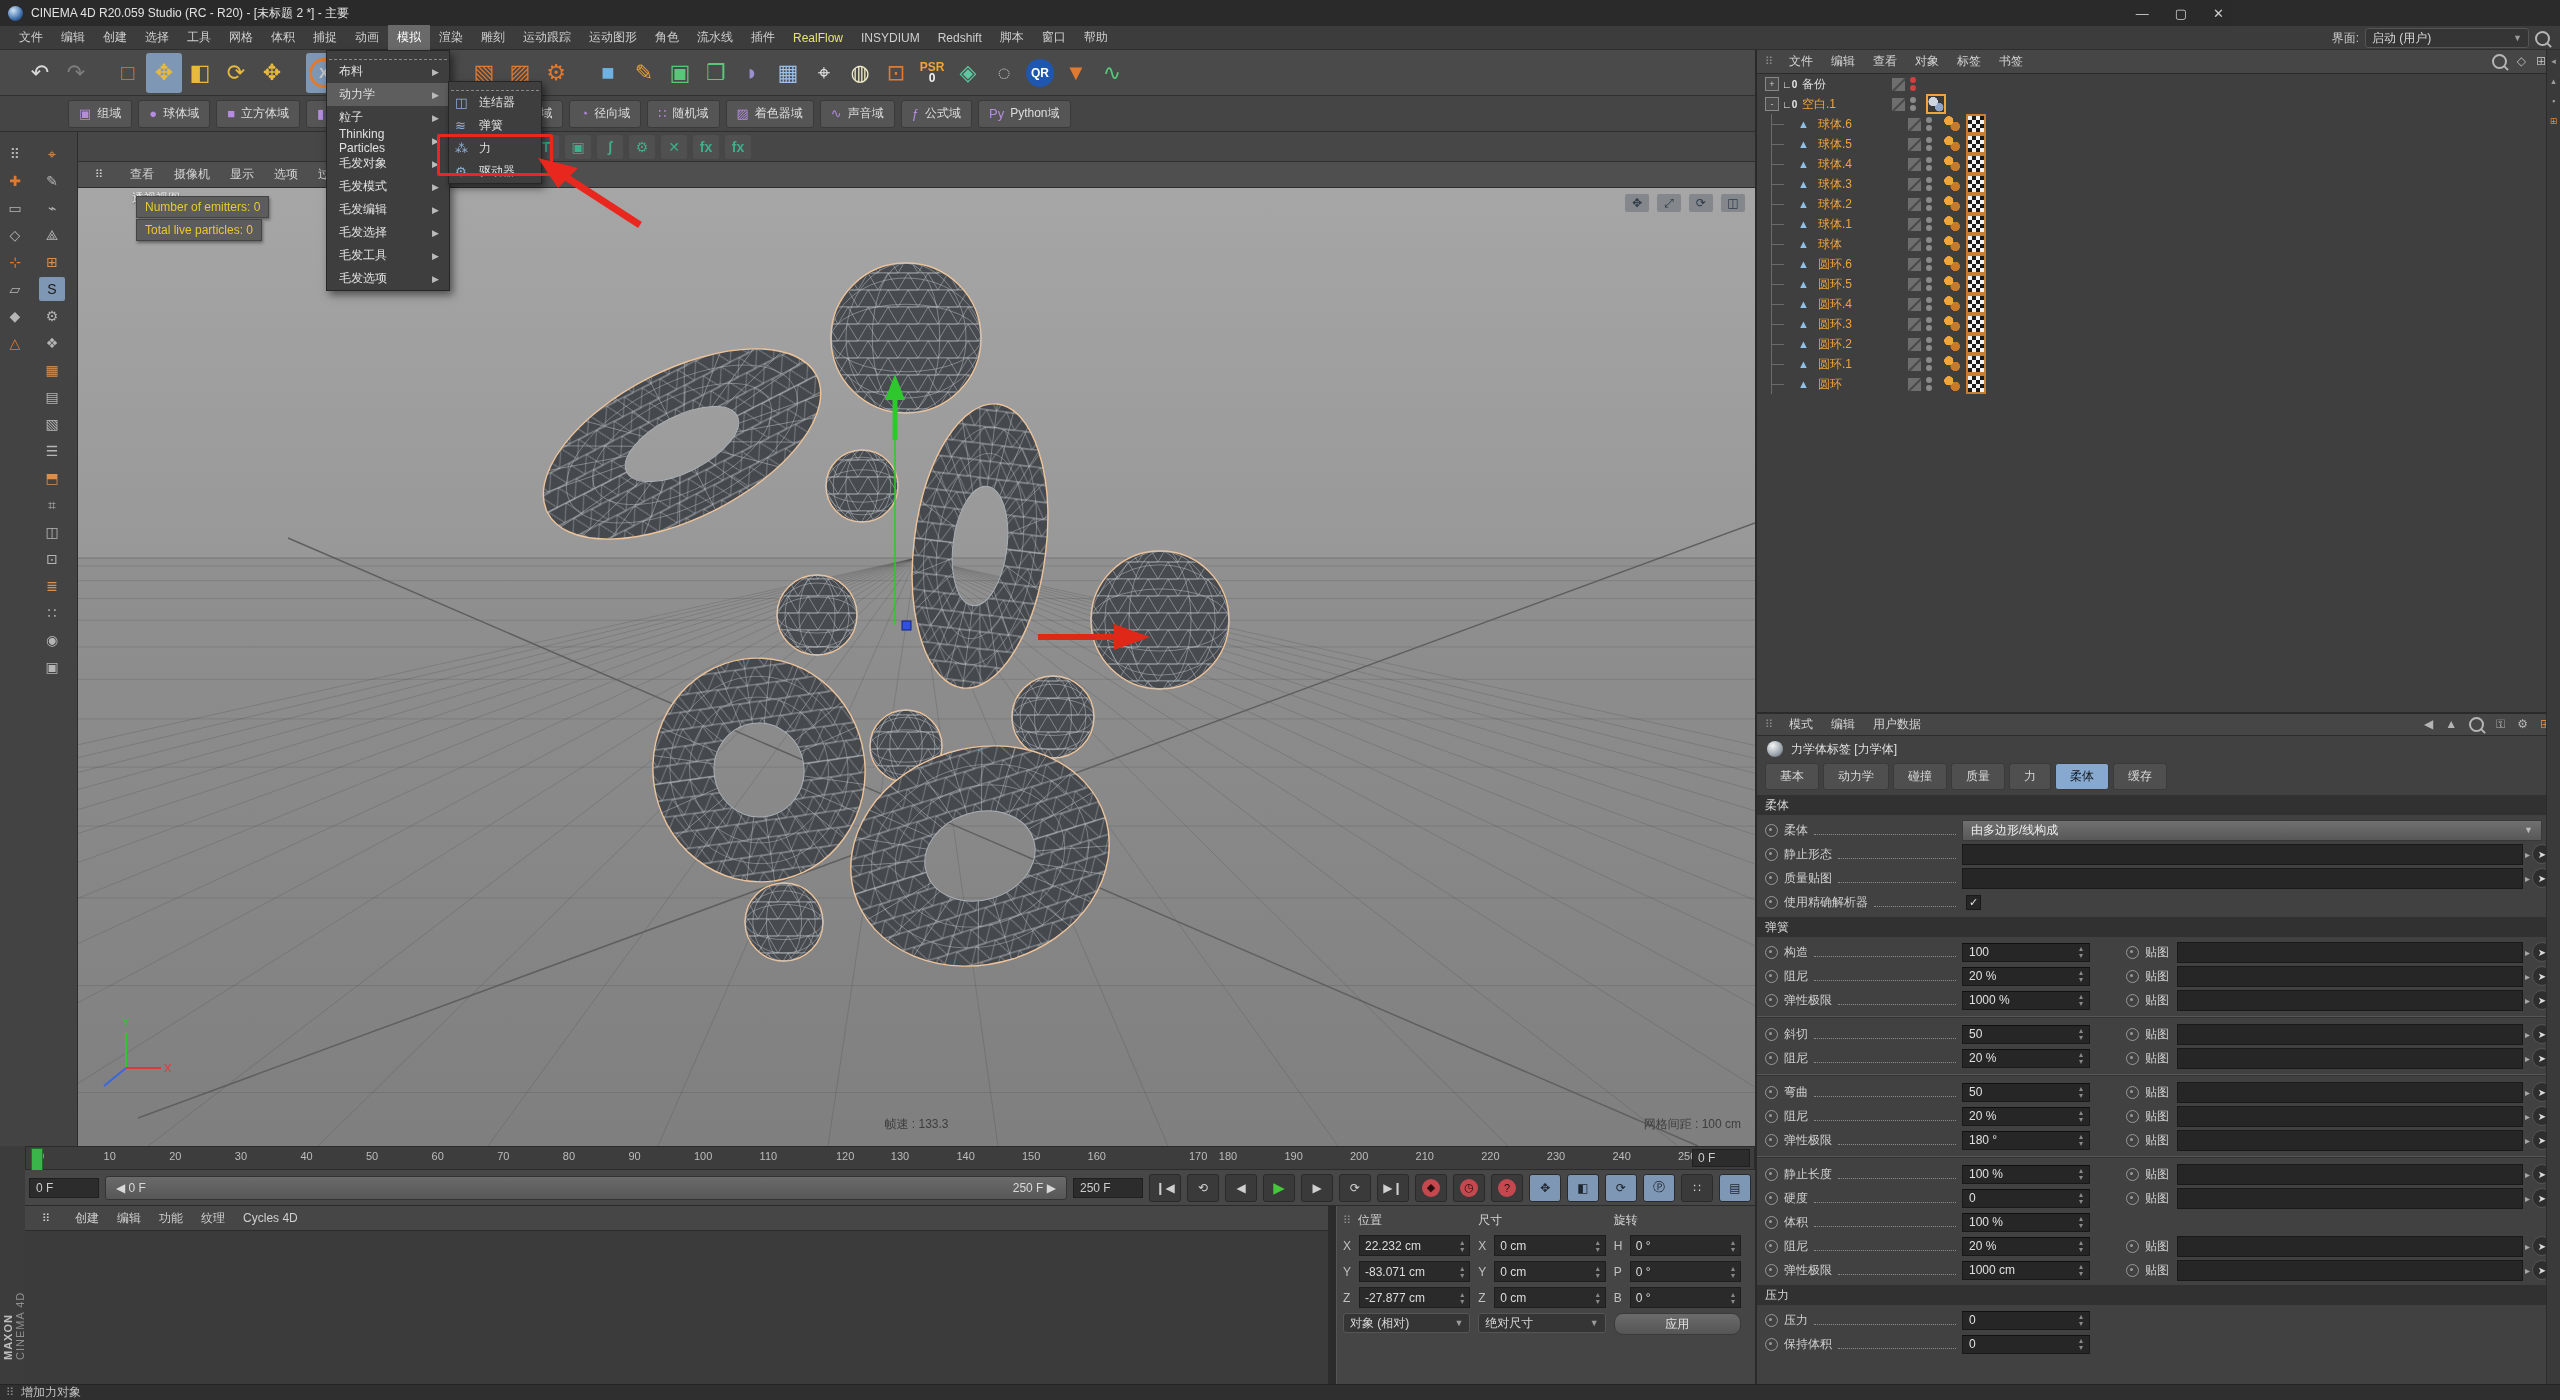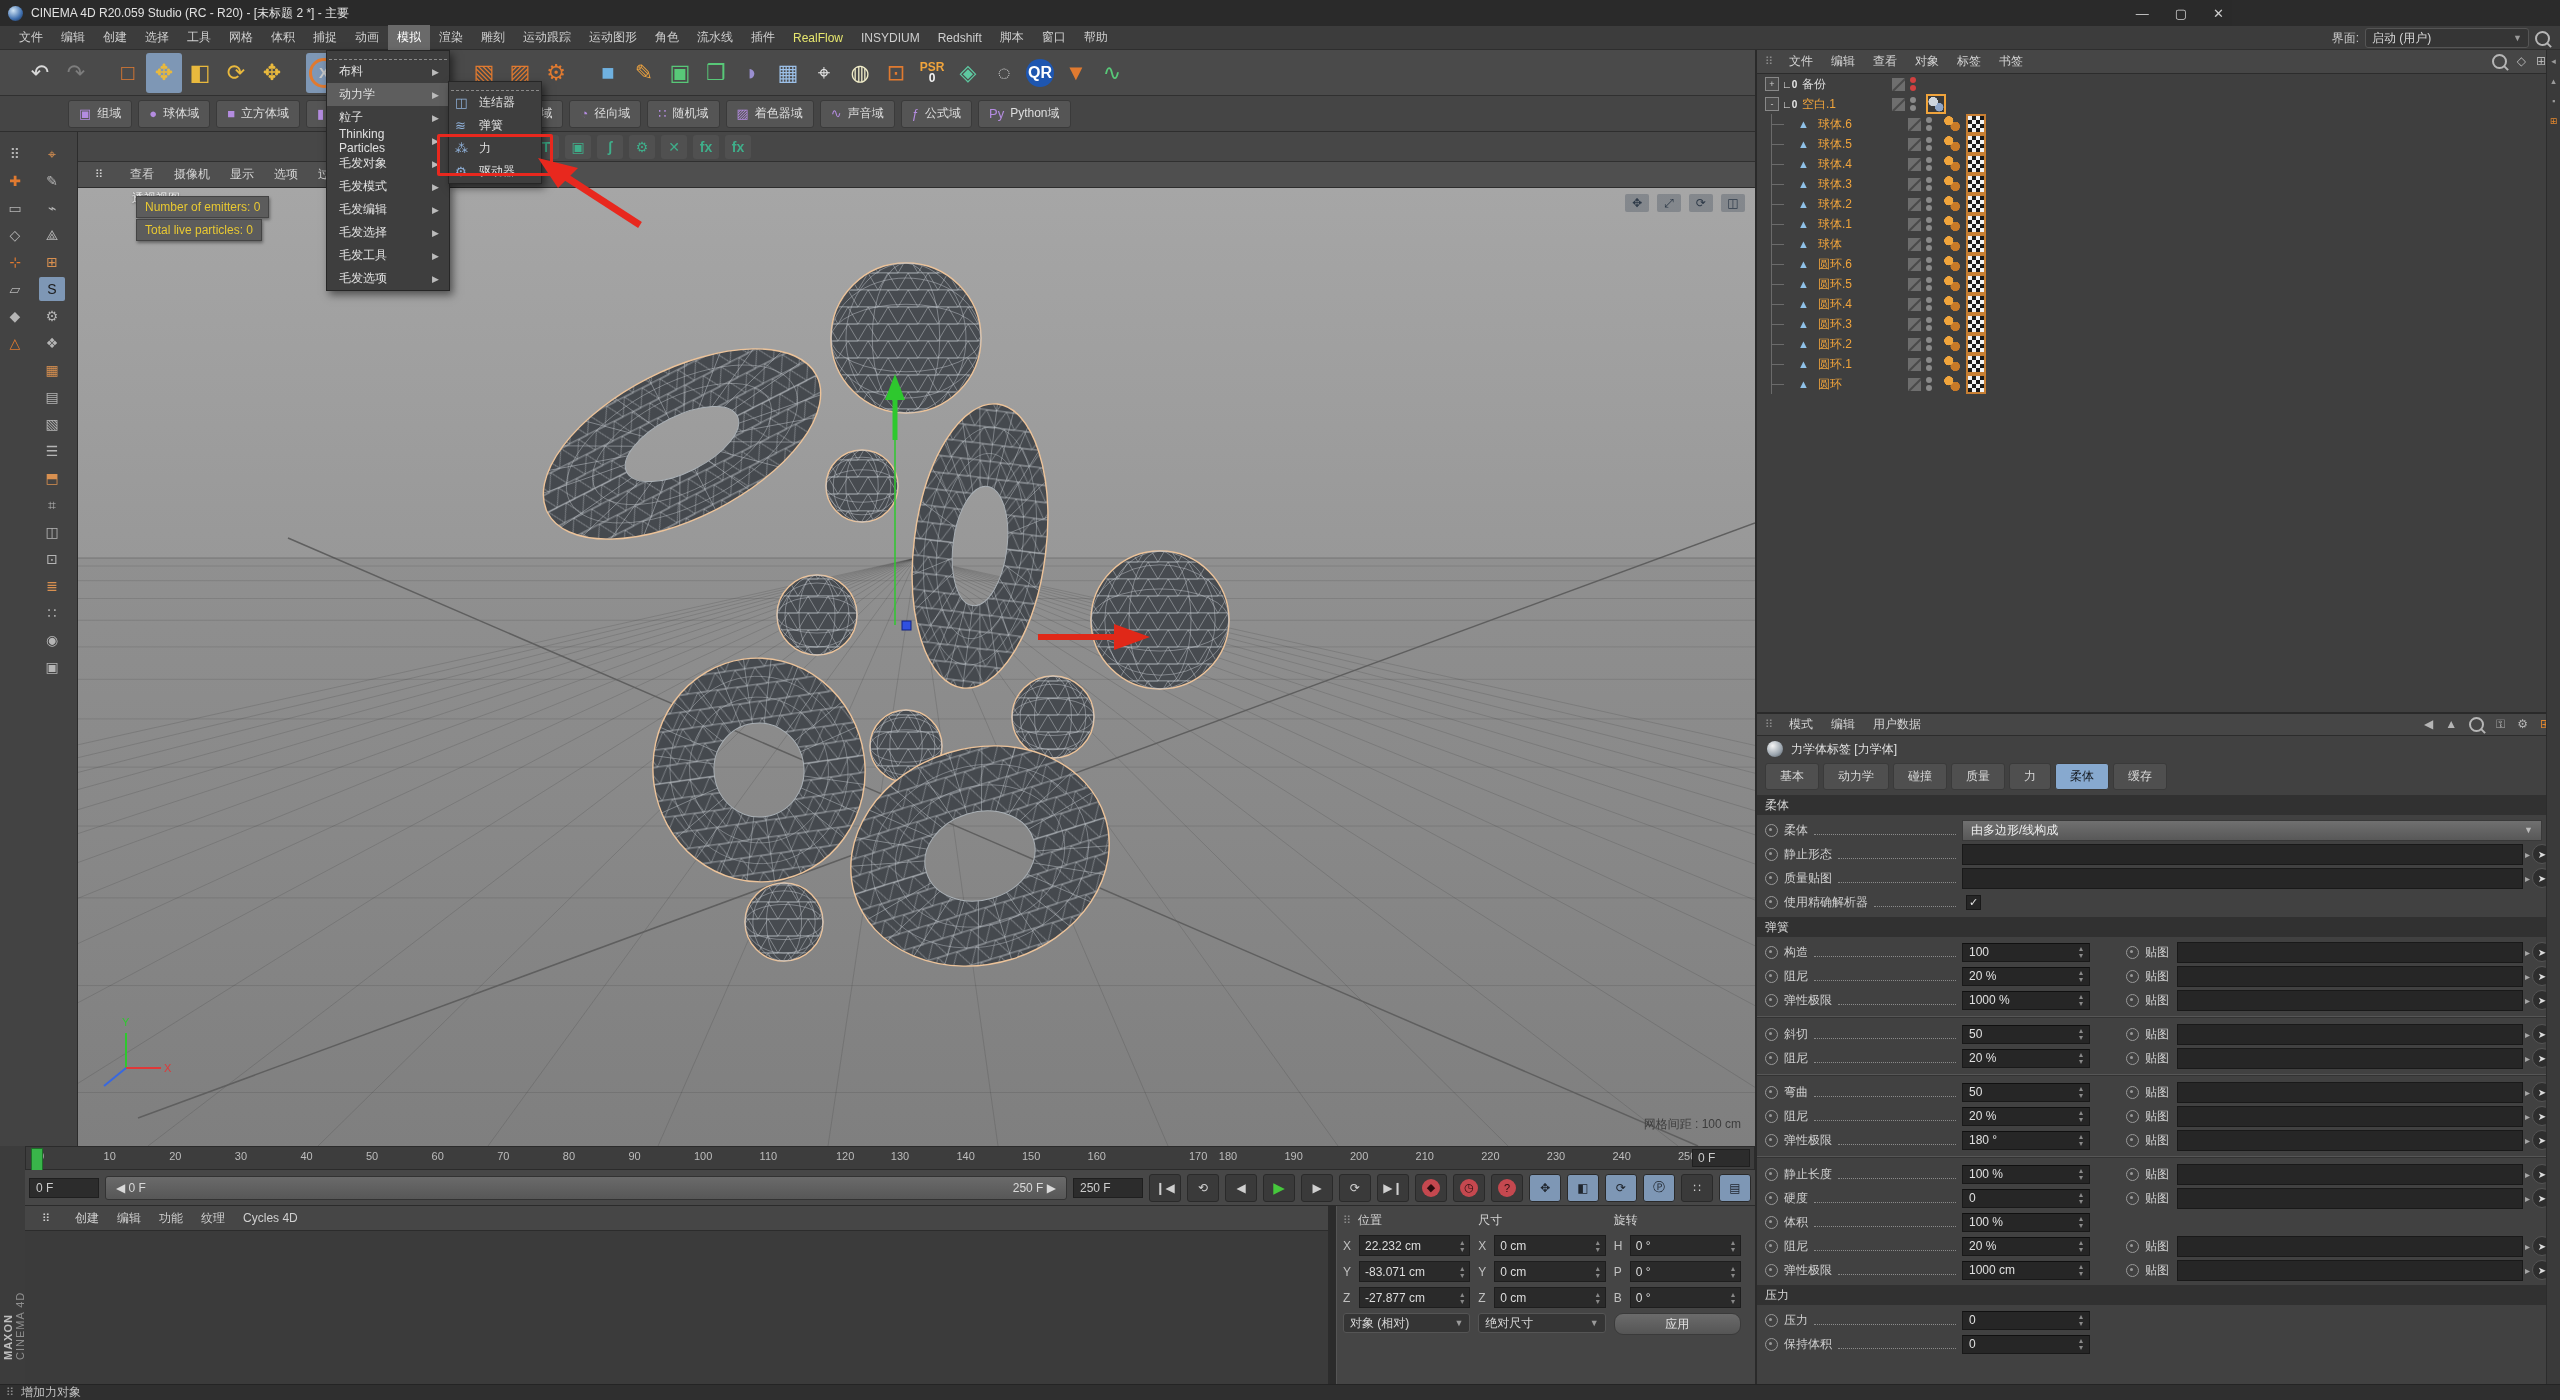--- a/index.html
+++ b/index.html
@@ -21,21 +21,21 @@
   .select .car{margin-left:auto;color:#9a9a9a;font-size:9px;}
   .mag{width:11px;height:11px;border:2px solid #b6b6b6;border-radius:50%;position:relative;display:inline-block;}
   .mag:after{content:"";position:absolute;width:6px;height:2px;background:#b6b6b6;transform:rotate(45deg);left:9px;top:11px;}
   #toolbar1{left:0;top:50px;width:2560px;height:46px;background:#4a4a4a;border-bottom:1px solid #303030;display:flex;align-items:center;padding-left:22px;box-sizing:border-box;}
   .tgroup{display:flex;align-items:center;margin-right:16px;}
   .btn{width:36px;height:40px;display:flex;align-items:center;justify-content:center;border-radius:3px;font-size:22px;cursor:default;}
   .btn.active{background:#7e97b5;box-shadow:inset 0 0 0 1px #5f7astro}
   .btn .ring{width:24px;height:24px;border:3px solid #e07a30;border-radius:50%;display:flex;align-items:center;justify-content:center;font-size:15px;font-weight:bold;}
   .psr{display:flex;flex-direction:column;align-items:center;line-height:11px;font-weight:bold;font-size:12px;}
   .psr .p1{color:#f0a43c;} .psr .p2{color:#f3f3f3;}
-  .qr{width:28px;height:28px;border-radius:50%;background:#1e56b0;color:#fff;font-weight:bold;font-size:16px;display:flex;align-items:center;justify-content:center;}
+  .qr{width:28px;height:28px;border-radius:50%;background:#1e56b0;color:#fff;font-weight:bold;font-size:12px;display:flex;align-items:center;justify-content:center;}
   #toolbar2{left:0;top:96px;width:2560px;height:36px;background:#454545;border-bottom:1px solid #2e2e2e;display:flex;align-items:center;gap:6px;padding-left:68px;box-sizing:border-box;}
   .chip{height:26px;background:#555;border:1px solid #3a3a3a;border-radius:3px;display:flex;align-items:center;gap:6px;padding:0 10px;color:#dedede;}
   .chip .cg{color:#b48ce0;font-size:13px;}
   
   #dock{left:0;top:132px;width:78px;height:1014px;background:#434343;border-right:1px solid #2c2c2c;box-sizing:border-box;display:flex;}
   .dcol{display:flex;flex-direction:column;align-items:center;padding-top:10px;gap:3px;}
   #dcol1{width:30px;} #dcol2{width:44px;}
   .ditem{width:26px;height:24px;display:flex;align-items:center;justify-content:center;font-size:14px;color:#b5b5b5;border-radius:2px;}
   .ditem.on{background:#7e97b5;color:#1c1c1c;}
   
@@ -643,20 +643,21 @@
       <rect x="824" y="433" width="9" height="9" fill="#3050e0" stroke="#102080"></rect>
       <line x1="48" y1="880" x2="48" y2="845" stroke="#2ec82e" stroke-width="2"></line>
       <line x1="48" y1="880" x2="83" y2="880" stroke="#e03838" stroke-width="2"></line>
       <line x1="48" y1="880" x2="26" y2="898" stroke="#3868e0" stroke-width="2"></line>
       <text x="44" y="838" fill="#2ec82e" font-size="11">Y</text>
       <text x="86" y="884" fill="#e03838" font-size="11">X</text>
     </svg>
   <span id="vplabel" class="abs">透视视图</span>
   <div id="tip1" class="abs tipbox">Number of emitters: 0</div>
   <div id="tip2" class="abs tipbox">Total live particles: 0</div>
+  <div id="fps" class="abs">帧速 : 133.3</div>
   <div id="gridlab" class="abs">网格间距 : 100 cm</div>
   <div id="vpctrl" class="abs">
       <span>✥</span>
       <span>⤢</span>
       <span>⟳</span>
       <span>◫</span>
     </div>
 </div>
 
 <div id="ruler" class="abs">

